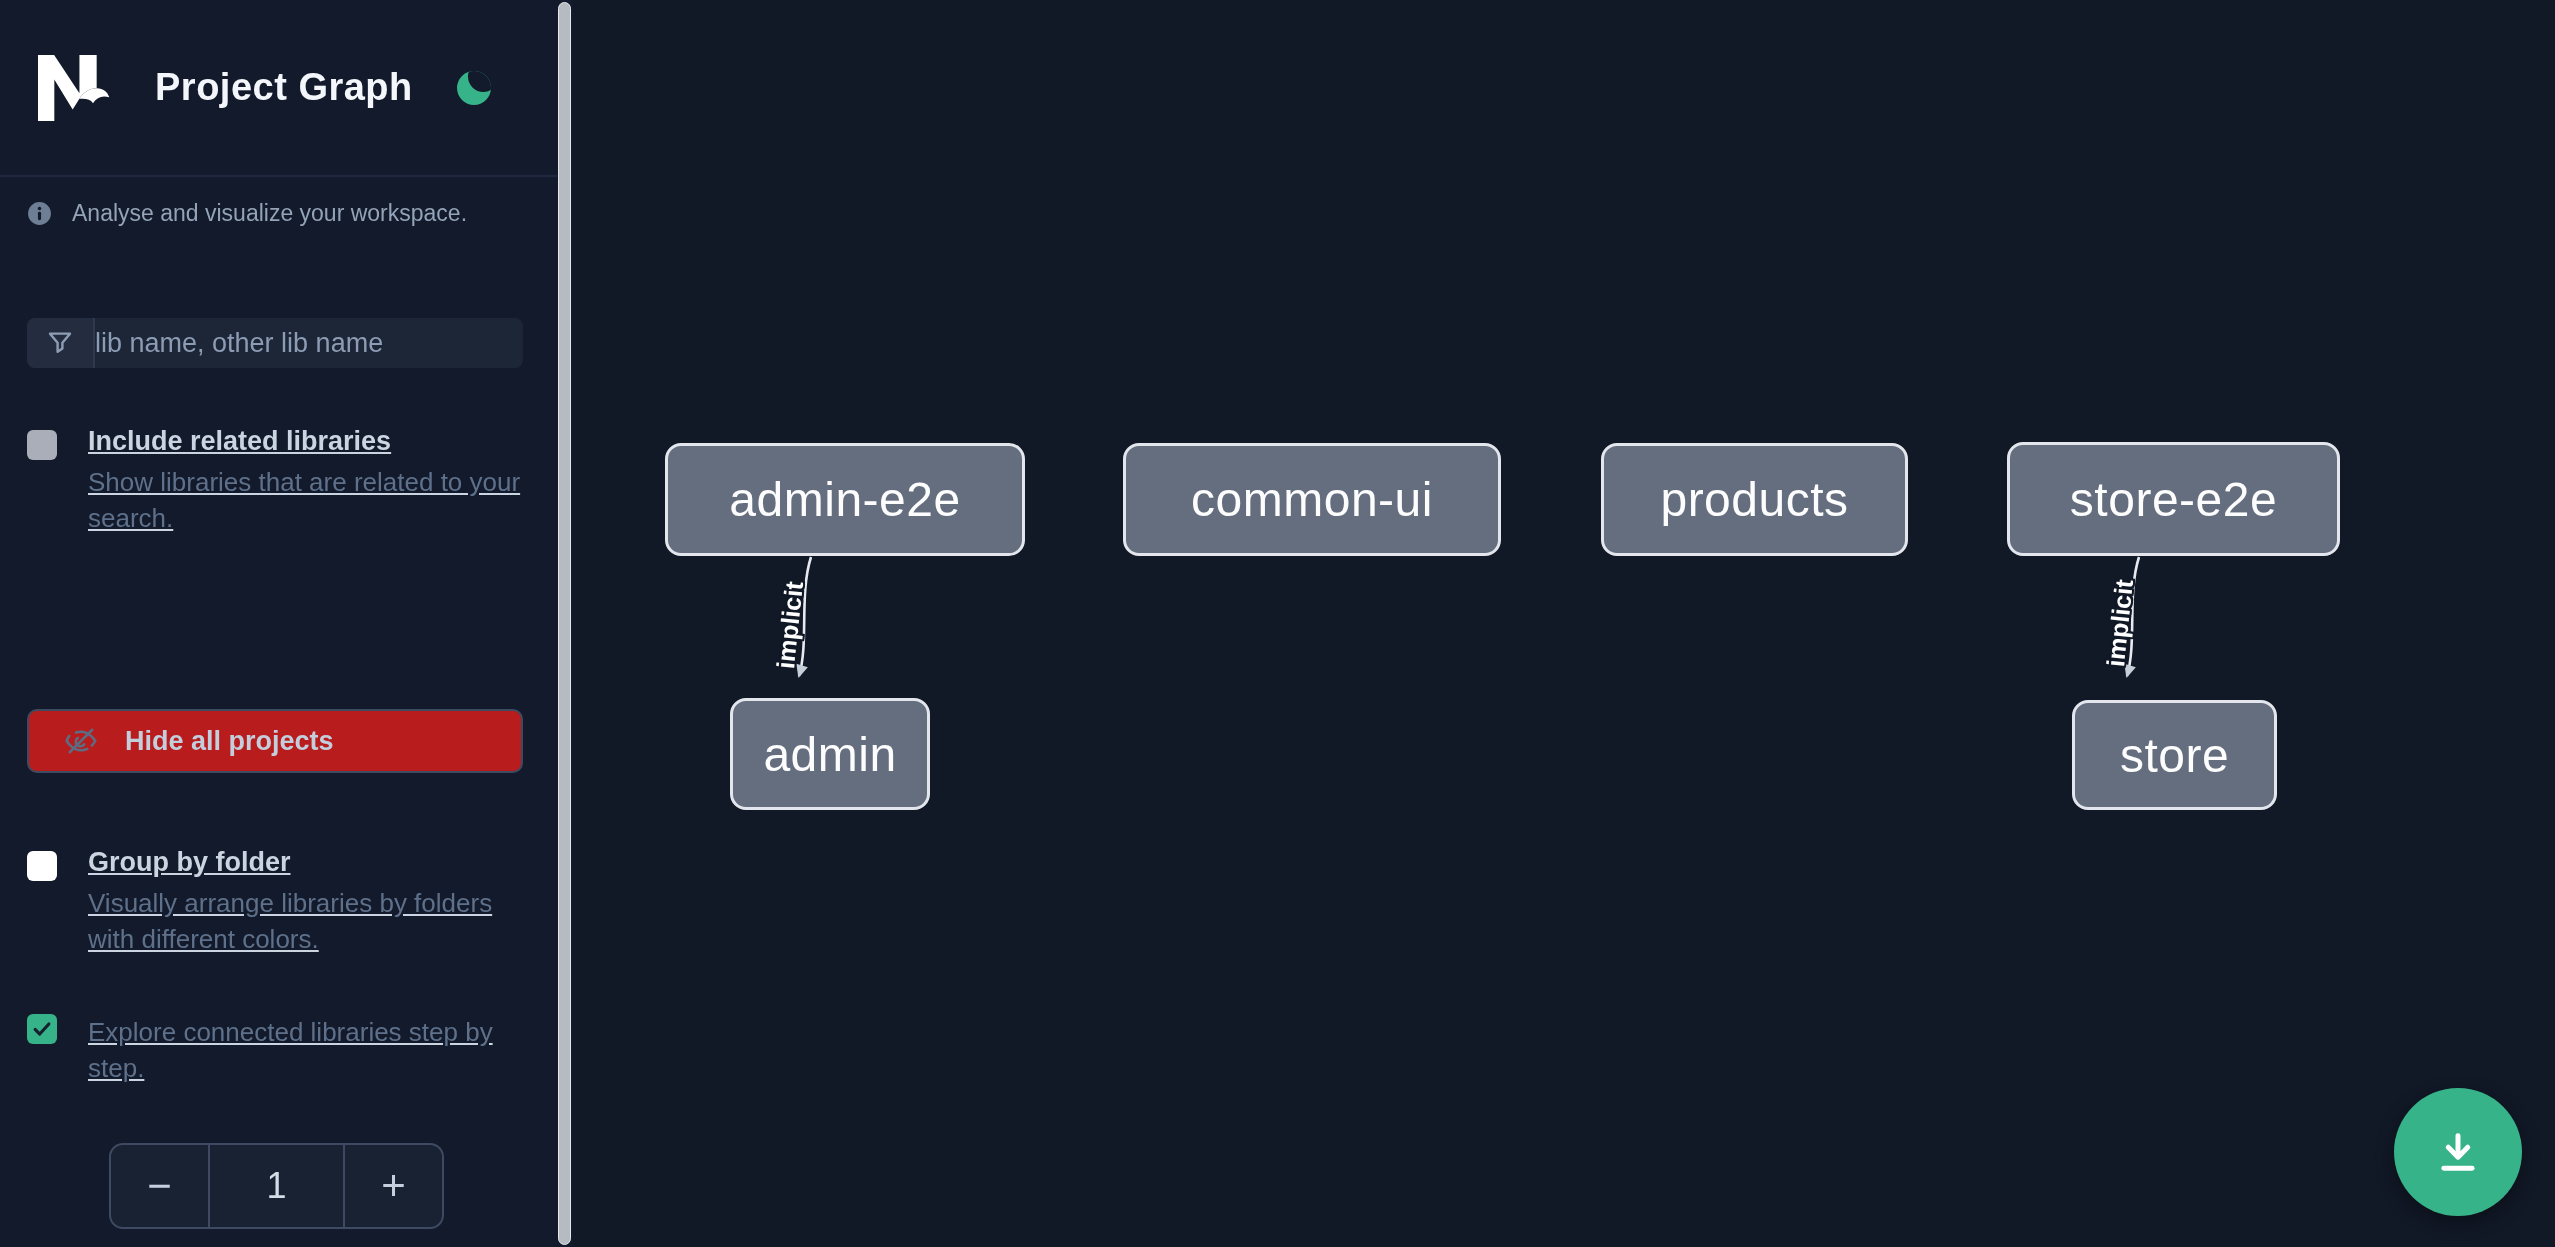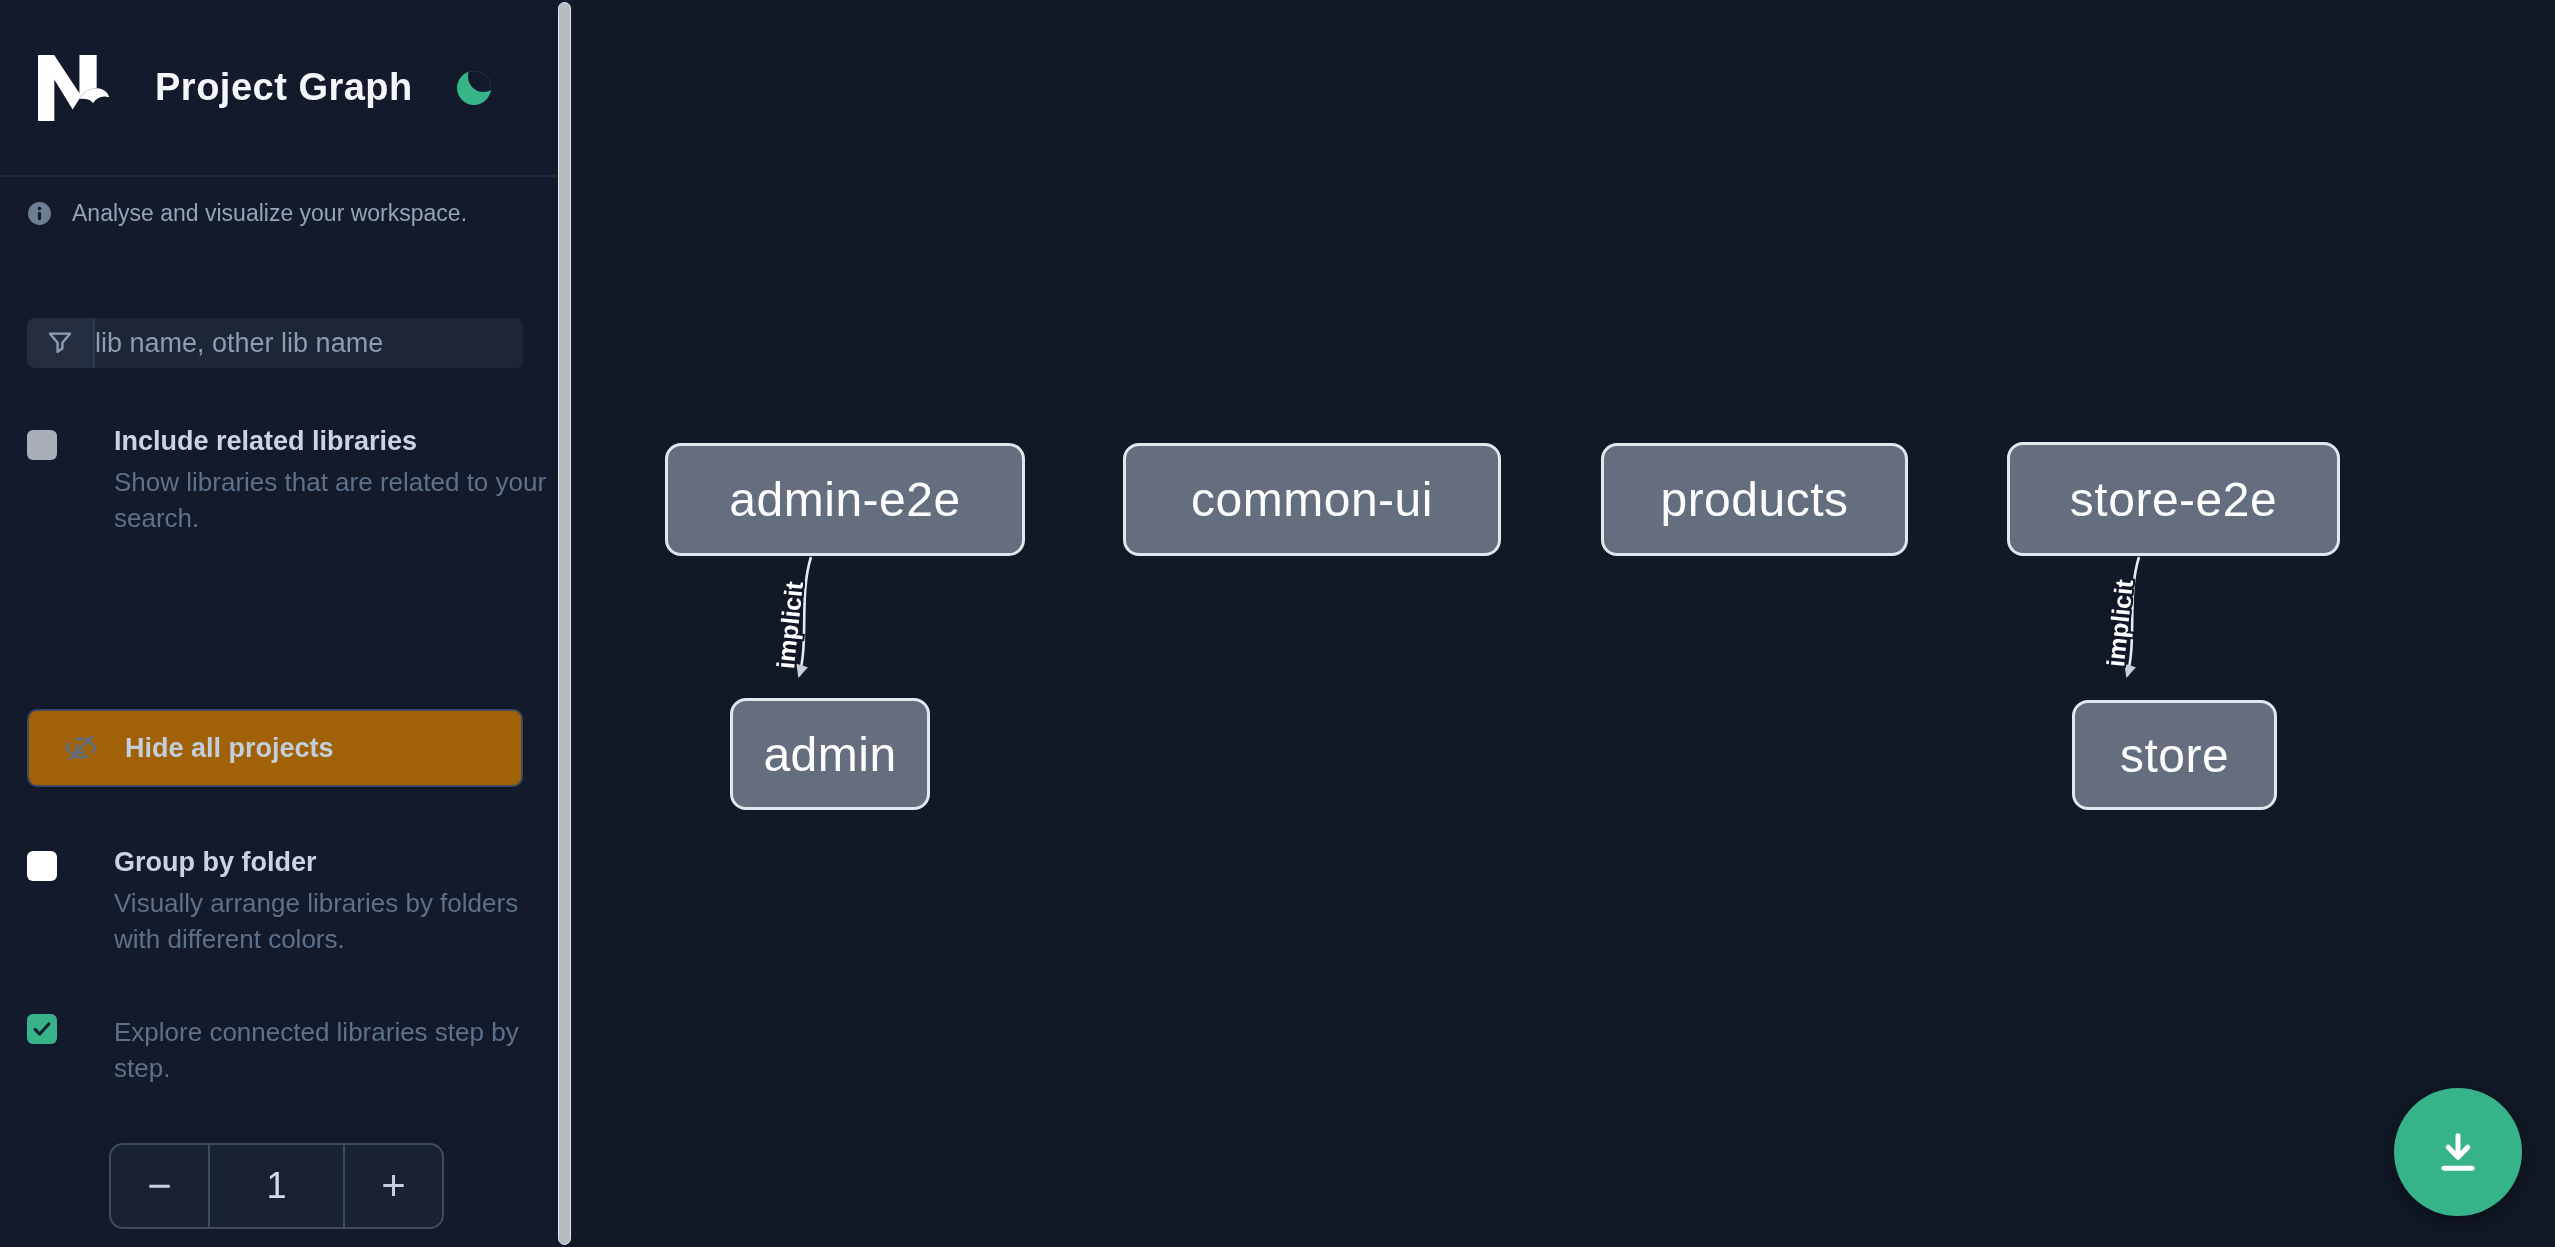--- a/index.html
+++ b/index.html
@@ -59,27 +59,27 @@
   .opt-checkbox {
     position:absolute; left:0; top:6px; width:30px; height:30px; border-radius:6px;
     cursor:pointer; display:flex; align-items:center; justify-content:center;
   }
   .cb-gray  { background:#A9AEB9; }
   .cb-white { background:#FFFFFF; }
   .cb-teal  { background:#FFFFFF; }
   .cb-teal.checked { background:#36B389; }
   .opt-checkbox svg { display:none; }
   .opt-checkbox.checked svg { display:block; }
-  .opt-text { margin-left:87px; }
+  .opt-text { margin-left:61px;text-decoration:underline; }
   .opt-label { font-size:27px; font-weight:700; color:#CBD5E1; line-height:34px; }
   .opt-desc  { font-size:26px; color:#5E708A; line-height:36px; margin-top:6px; width:435px; }
 
   .sb-btn {
-    position:absolute; left:27px; width:496px; height:78px;
-    border-radius:10px; background:#a16207; border:2px solid #3D4A61;
+    position:absolute; left:27px; width:496px; height:64px;
+    border-radius:10px; background:#b91c1c; border:2px solid #3D4A61;
     display:flex; align-items:center; padding-left:34px; gap:26px;
     font-size:27px; font-weight:600; color:#C3CEDD; cursor:pointer;
   }
   .sb-btn.focused {
     top:605px; height:68px; background:#141C2E;
     border:3px solid #2F6BE0; box-shadow:0 0 0 3px #FFFFFF;
   }
   .btn-icon { width:36px; height:36px; flex:0 0 auto; }
 
   .stepper {

